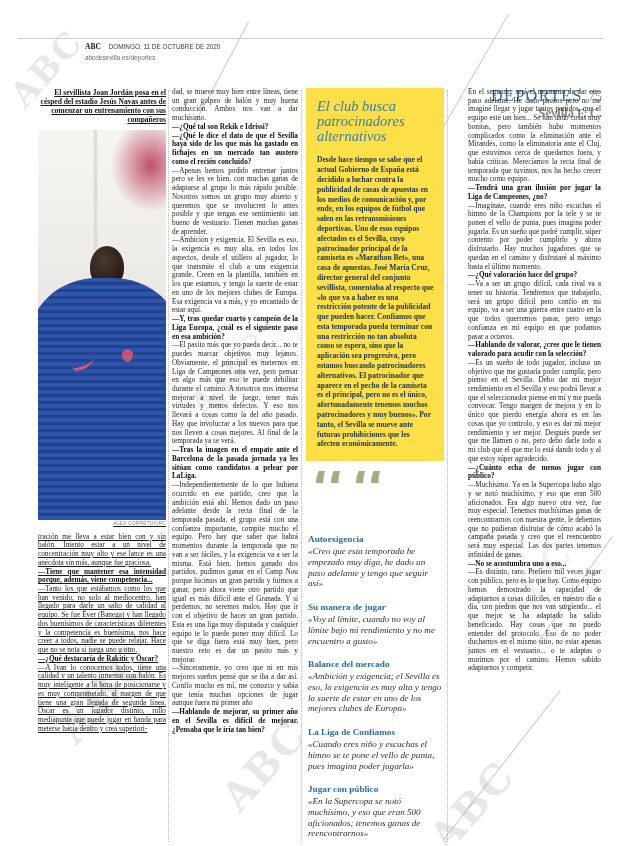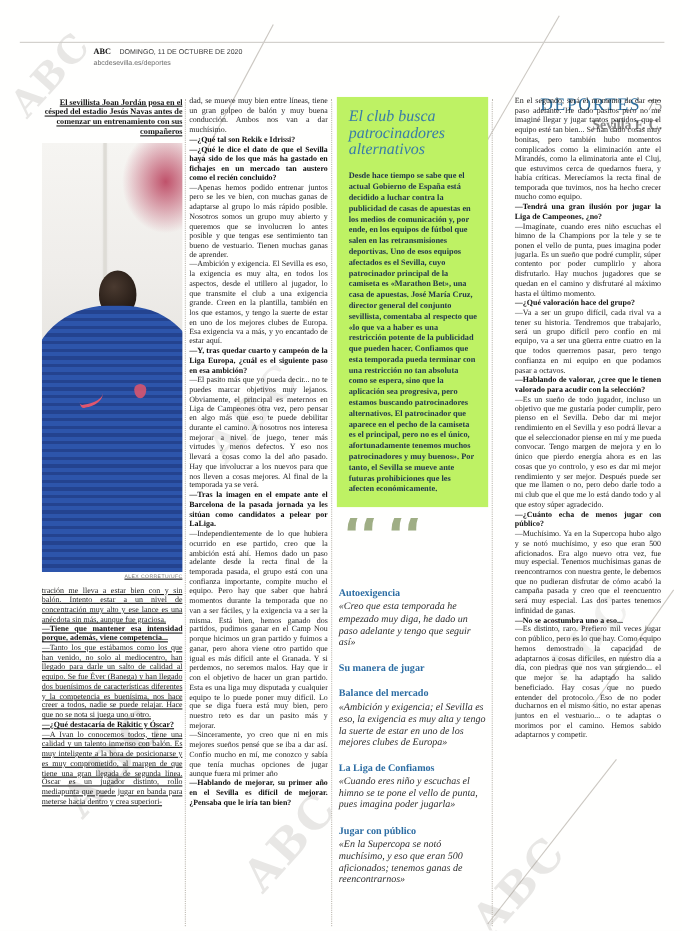--- a/index.html
+++ b/index.html
@@ -53,21 +53,21 @@
   .swoosh{position:absolute;left:34px;bottom:150px;width:22px;height:10px;border:0;
         border-bottom:3px solid #e0566e;border-radius:0 0 100% 18%/0 0 100% 55%;transform:rotate(-8deg);}
   .crest{position:absolute;left:84px;bottom:158px;width:11px;height:13px;border-radius:50% 50% 50% 50%/40% 40% 60% 60%;
         background:#d6556f;opacity:.9;}
   .credit{font-family:"Liberation Sans", sans-serif;font-size:4.6px;letter-spacing:.4px;color:#7a7a78;
         text-align:right;margin-top:1px;text-transform:uppercase;}
 
   .colA-text{margin-top:7px;}
 
   
-  .box{background:#bef264;padding:11px 10px 12px 11px;}
+  .box{background:#fde047;padding:11px 10px 12px 11px;}
   .box-title{font-style:italic;font-size:14.5px;line-height:1.02;color:#3a7ca8;margin:0 0 12px 0;font-weight:normal;}
   .box-body{font-size:7.55px;line-height:1.3;font-weight:bold;color:#22374c;text-align:left;margin:0;}
 
   
   .quotes{margin-top:10px;padding-left:2px;}
   .bigquote{font-family:"DejaVu Serif", serif;font-size:78px;line-height:.62;color:#9fae85;height:50px;overflow:hidden;}
   .qsec{margin-top:13px;}
   .qhead{font-family:"Liberation Serif", serif;font-weight:bold;font-size:9.2px;color:#2d6da3;margin-bottom:2px;}
   .qtext{font-style:italic;font-size:9.1px;line-height:1.18;color:#2e2e2e;}
 </style>
@@ -146,20 +146,21 @@
     </div>
     <div class="quotes">
       <div class="bigquote">““</div>
       <div>
           <div class="qsec">
             <div class="qhead">Autoexigencia</div>
             <div class="qtext">«Creo que esta temporada he empezado muy diga, he dado un paso adelante y tengo que seguir así»</div>
           </div>
           <div class="qsec">
             <div class="qhead">Su manera de jugar</div>
+            <div class="qtext">«Voy al límite, cuando no voy al límite bajo mi rendimiento y no me encuentro a gusto»</div>
           </div>
           <div class="qsec">
             <div class="qhead">Balance del mercado</div>
             <div class="qtext">«Ambición y exigencia; el Sevilla es eso, la exigencia es muy alta y tengo la suerte de estar en uno de los mejores clubes de Europa»</div>
           </div>
           <div class="qsec">
             <div class="qhead">La Liga de Confiamos</div>
             <div class="qtext">«Cuando eres niño y escuchas el himno se te pone el vello de punta, pues imagina poder jugarla»</div>
           </div>
           <div class="qsec">

